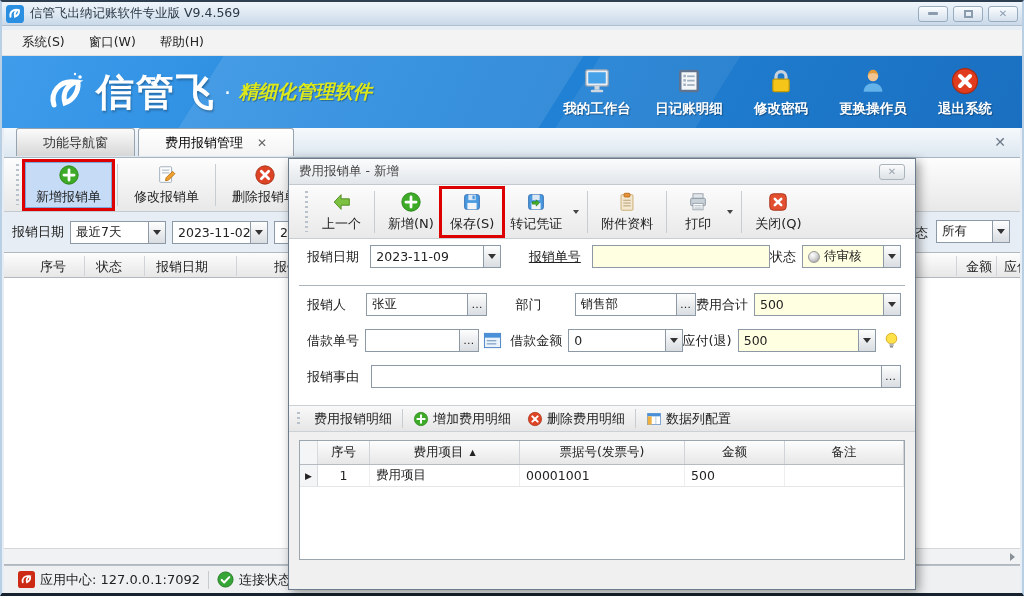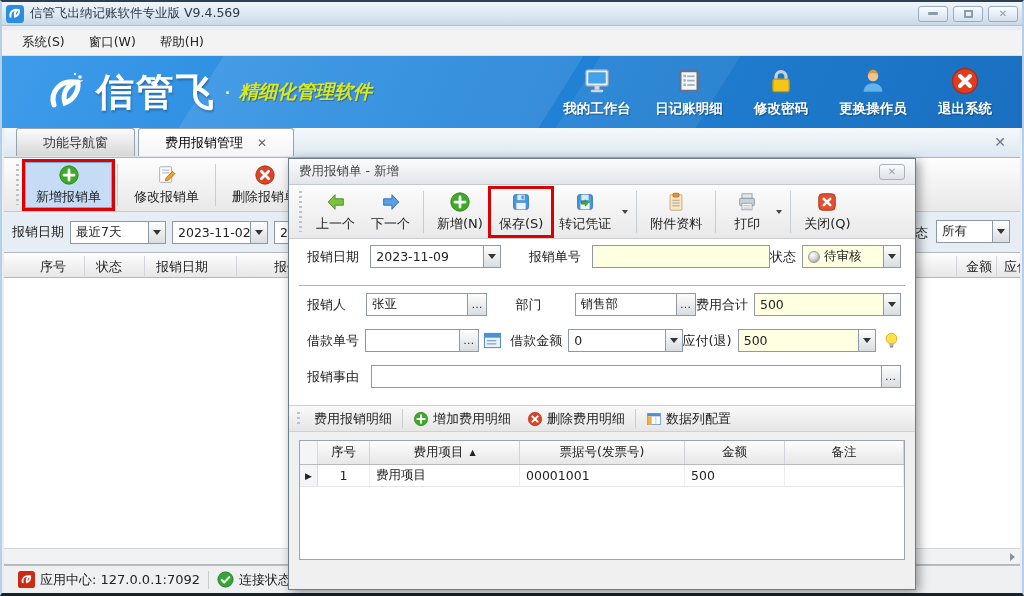--- a/index.html
+++ b/index.html
@@ -110,21 +110,21 @@
             background:#f0f0f0; border:1px solid #6c7c8c; box-shadow:3px 3px 10px rgba(0,0,0,.4); z-index:10; }
   .dlg-titlebar { position:absolute; left:0; right:0; top:0; height:26px;
             background:linear-gradient(#fbfcfd,#e2e6ea); border-bottom:1px solid #c3c9cf;
             display:flex; align-items:center; padding:0 10px; font-size:12.5px; color:#444;gap:32px; }
   .dlg-close { margin-left:auto; width:26px; height:16px; border:1px solid #aab4bd; border-radius:3px;
             background:linear-gradient(#fafbfc,#dde2e7); color:#9aa4ad; font-size:10px; font-weight:bold;
             display:flex; align-items:center; justify-content:center; cursor:pointer; }
 
   .dlg-toolbar { position:absolute; left:0; right:0; top:26px; height:54px;
             background:linear-gradient(#fcfcfc,#e9e9e9); border-bottom:1px solid #c9ced3;
-            display:flex; align-items:center; padding-left:10px; }
+            display:flex; align-items:center; padding-left:16px; }
   .dbtn { display:flex; flex-direction:column; align-items:center; justify-content:center;
           padding:3px 8px; min-width:52px; height:46px; font-size:13px; white-space:nowrap; cursor:pointer; }
   .dbtn .ticon { width:22px; height:22px; margin-bottom:2px; }
   .caret { width:12px; height:46px; display:flex; align-items:center; justify-content:center; cursor:pointer; }
   .caret::after { content:""; border-left:3.5px solid transparent; border-right:3.5px solid transparent; border-top:4px solid #444; }
 
   .dlg-form { position:absolute; left:0; right:0; top:80px; height:166px; background:#fff; }
   .frow { position:absolute; left:18px; right:14px; height:23px; display:flex; align-items:center; }
   .frow .flabel { font-size:13px; }
   .divline { position:absolute; left:10px; right:10px; top:46px; border-top:1px solid #aab2ba; }
@@ -401,28 +401,20 @@
   <div class="dlg-toolbar">
     <span class="grip"></span>
     <div class="dbtn">
       <span class="ticon">
         <svg viewBox="0 0 24 24">
             <path d="M11 4L3.5 12 11 20v-4.5h9v-7h-9z" fill="#7cc142" stroke="#4e8a1e"></path>
           </svg>
       </span>
       <span>上一个</span>
     </div>
-    <div class="dbtn">
-      <span class="ticon">
-        <svg viewBox="0 0 24 24">
-            <path d="M13 4l7.5 8L13 20v-4.5H4v-7h9z" fill="#5aa0e8" stroke="#2a6ab8"></path>
-          </svg>
-      </span>
-      <span>下一个</span>
-    </div>
     <span class="tsep"></span>
     <div class="dbtn">
       <span class="ticon">
         <svg viewBox="0 0 24 24">
             <circle cx="12" cy="12" r="10" fill="#3dab28" stroke="#2b8418"></circle>
             <path d="M12 6.5v11M6.5 12h11" stroke="#fff" stroke-width="3" stroke-linecap="round"></path>
           </svg>
       </span>
       <span>新增(N)</span>
     </div>
@@ -489,21 +481,21 @@
   </div>
 
   <div class="dlg-form">
 
     <div class="frow" style="top:6px;">
       <span class="flabel" style="width:58px;">报销日期</span>
       <div class="fld" style="width:132px;">
         <span class="val">2023-11-09</span>
         <span class="ddb"></span>
       </div>
-      <span class="flabel" style="margin-left:28px; width:58px;">报销单号</span>
+      <span class="flabel" style="margin-left:28px; width:58px;text-decoration:underline;">报销单号</span>
       <div class="fld yellow" style="width:180px;">
         <span class="val"></span>
       </div>
       <span class="flabel" style="margin-left:auto; margin-right:6px;">状态</span>
       <div class="fld yellow" style="width:100px;">
         <span class="sphere"></span>
         <span class="val">待审核</span>
         <span class="ddb"></span>
       </div>
     </div>

